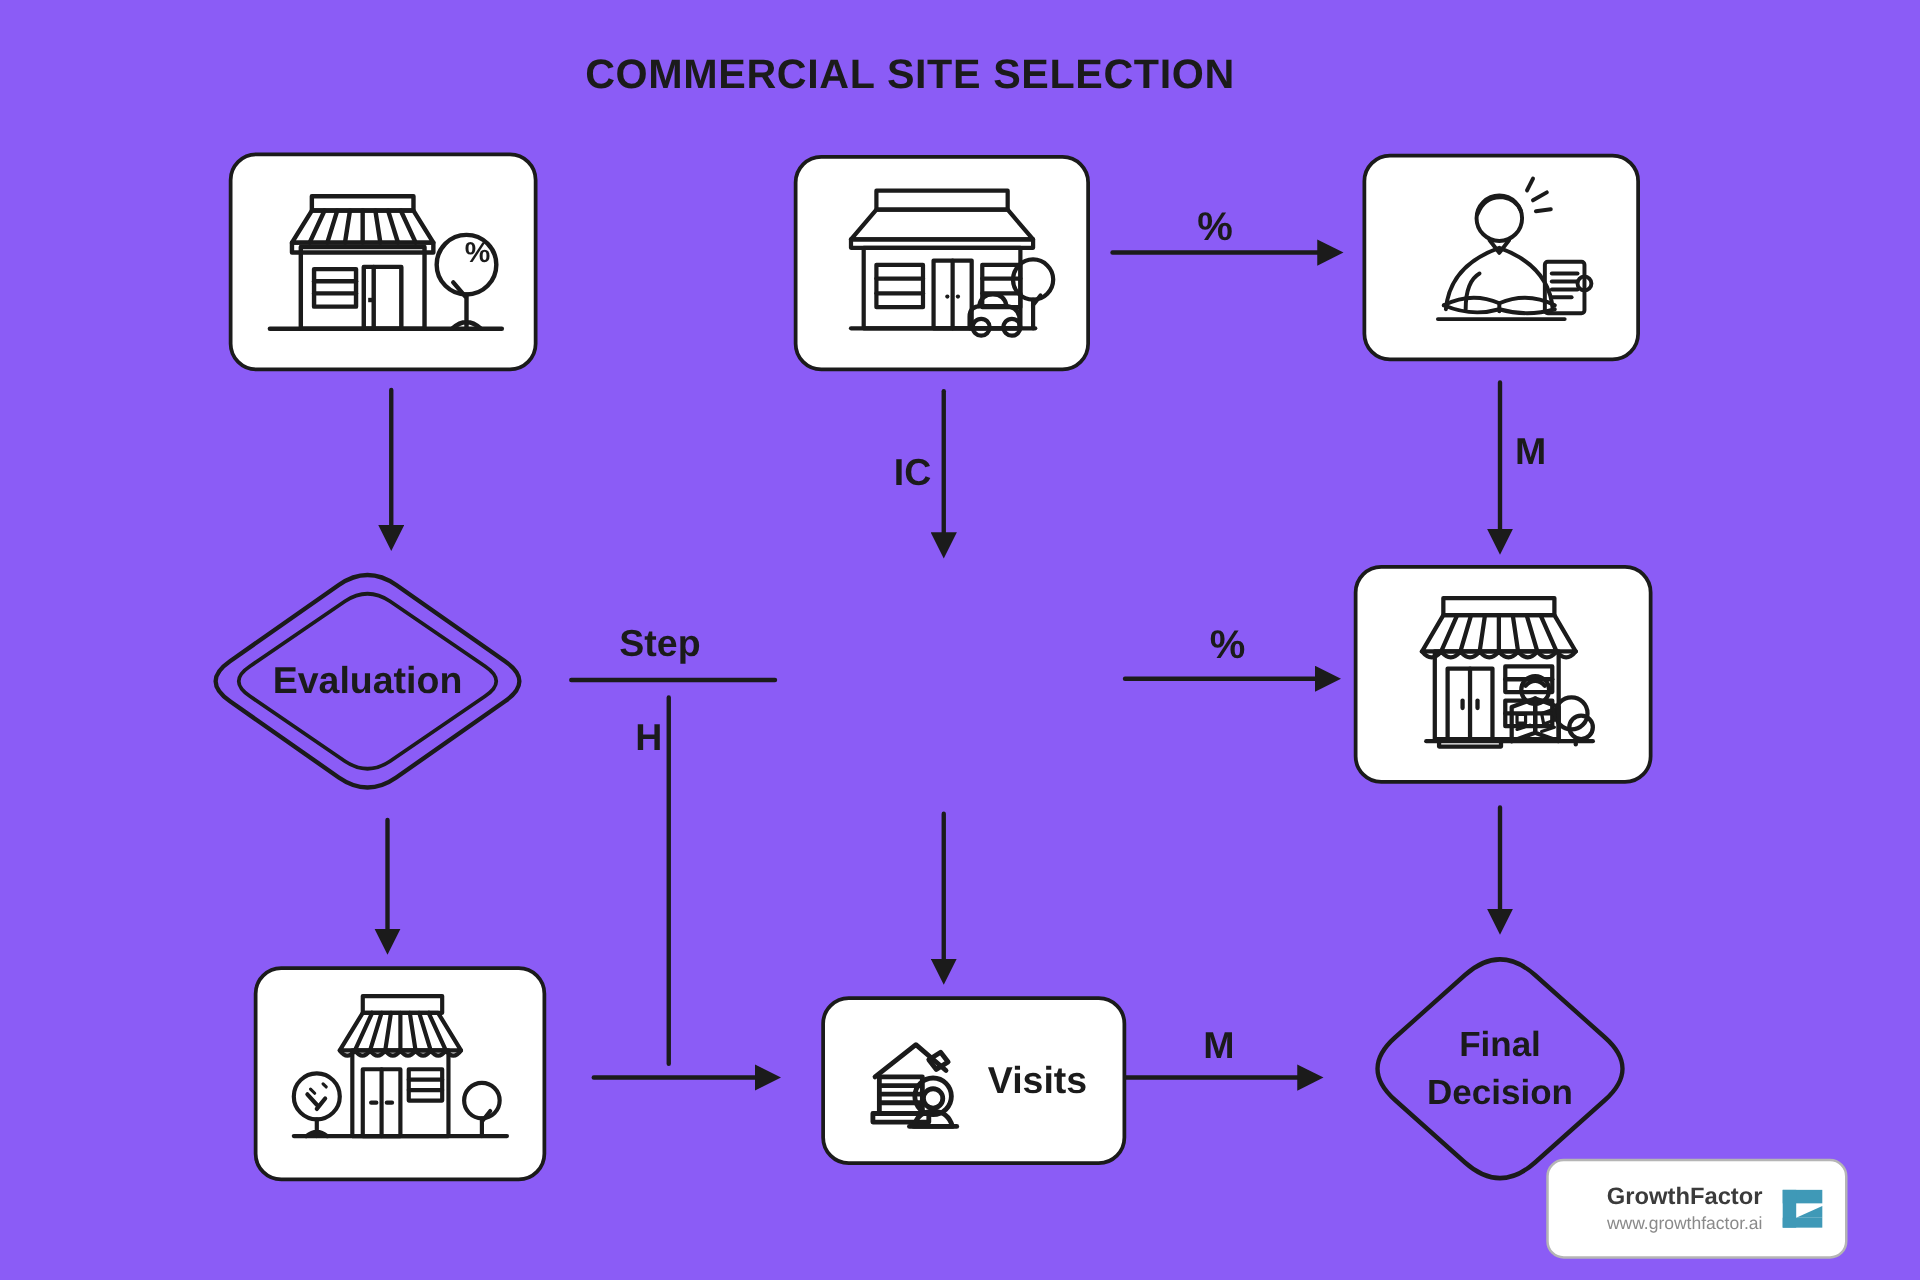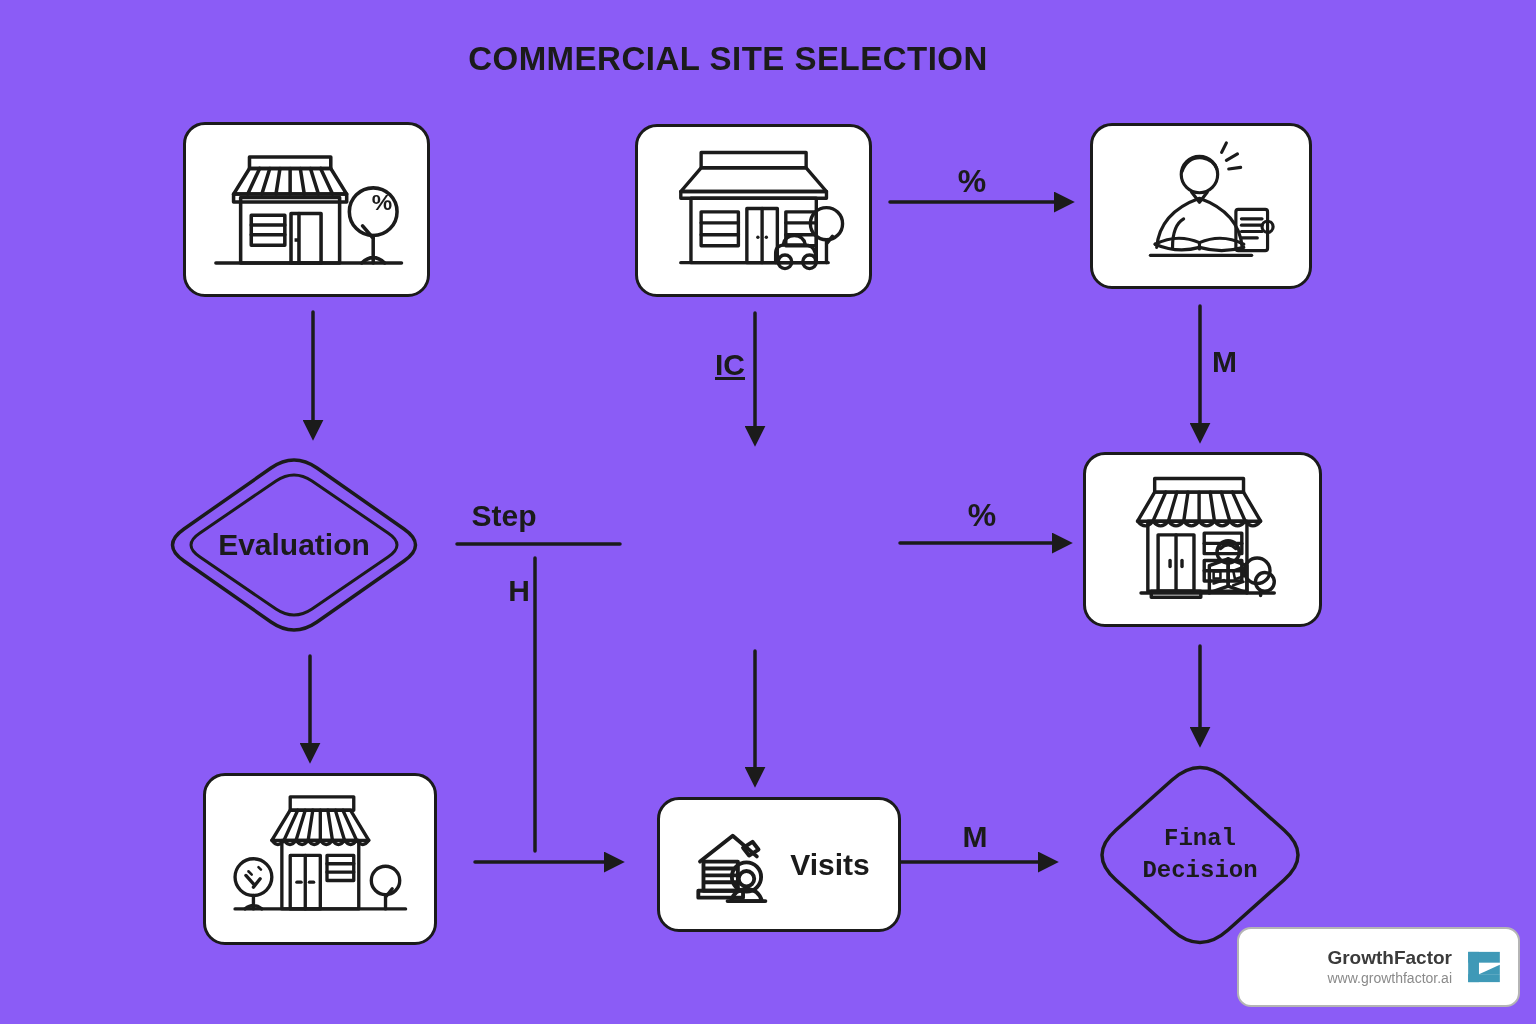--- a/index.html
+++ b/index.html
@@ -26,21 +26,21 @@
   .edge-label{position:absolute;font-weight:700;font-size:30px;color:#1b1b1b;}
   .center{text-align:center;} .right{text-align:right;}
   .visits-box{
     position:absolute;left:633px;top:797px;width:244px;height:135px;
     border:3.5px solid #1b1b1b;border-radius:22px;background:#fff;box-sizing:border-box;
     display:flex;align-items:center;justify-content:center;gap:16px;margin-left:24px;
   }
   .visits-box svg{width:86px;height:86px;flex:0 0 auto;}
   .visits-label{font-size:30px;font-weight:700;}
   .badge{
-    position:absolute;left:1237px;top:927px;width:283px;height:80px;box-sizing:border-box;
+    position:absolute;left:1237px;top:927px;width:241px;height:80px;box-sizing:border-box;
     background:#fff;border:2.5px solid #b5b5b5;border-radius:14px;
     display:flex;align-items:center;justify-content:flex-end;gap:14px;padding-right:16px;
   }
   .badge-text{text-align:right;line-height:1.25;}
   .badge-name{font-size:19px;font-weight:700;color:#3b3b3b;}
   .badge-url{font-size:14px;color:#8a8a8a;}
   .badge-mark{width:36px;height:36px;flex:0 0 auto;}
   .layer{position:absolute;left:0;top:0;width:1536px;height:1024px;}
   svg line, svg path.ln, svg rect.ln, svg circle.ln{
     stroke:#1b1b1b;fill:none;stroke-linecap:round;stroke-linejoin:round;
@@ -233,21 +233,21 @@
       <path class="ln" stroke-width="3" d="M125,39 Q143,27 161,39 L237,91 Q255,103 237,115 L161,167 Q143,179 125,167 L49,115 Q31,103 49,91 Z"></path>
     </svg>
     <div class="dlabel">Evaluation</div>
   </div>
 
 
   <div class="diamond" style="left:1085px;top:752px;width:230px;height:206px;">
     <svg viewBox="0 0 230 206">
       <path class="ln" stroke-width="3.5" d="M87,28 Q115,3 143,28 L199,78 Q227,103 199,128 L143,178 Q115,203 87,178 L31,128 Q3,103 31,78 Z" fill="#fff"></path>
     </svg>
-    <div class="dlabel" style="font-size:24px;font-family:Liberation Mono, monospace;">
+    <div class="dlabel" style="font-size:28px;">
       <span>Final</span>
       <span>Decision</span>
     </div>
   </div>
 
   <div class="visits-box">
     <svg viewBox="0 0 100 100">
       <g stroke-width="4.5">
         <path class="ln" d="M14,46 L52,16 L80,40"></path>
         <path class="ln" d="M64,30 L75,23 L82,32 L71,39 Z" fill="#fff"></path>
@@ -259,23 +259,23 @@
         <circle class="ln" cx="68" cy="64" r="17" fill="#fff"></circle>
         <circle class="ln" cx="68" cy="66" r="9" fill="#fff"></circle>
         <path class="ln" d="M50,92 Q54,78 68,78 Q82,78 86,92 Z" fill="#fff"></path>
         <line x1="46" y1="92" x2="90" y2="92"></line>
       </g>
     </svg>
     <div class="visits-label">Visits</div>
   </div>
 
   <div class="edge-label center" style="left:940px;top:163px;width:64px;font-size:32px;">%</div>
-  <div class="edge-label right" style="left:683px;top:348px;width:62px;text-decoration:underline;">IC</div>
+  <div class="edge-label right" style="left:683px;top:362px;width:62px;">IC</div>
   <div class="edge-label" style="left:1212px;top:345px;width:60px;">M</div>
-  <div class="edge-label center" style="left:439px;top:499px;width:130px;">Step</div>
+  <div class="edge-label center" style="left:463px;top:499px;width:130px;">Step</div>
   <div class="edge-label center" style="left:499px;top:574px;width:40px;">H</div>
   <div class="edge-label center" style="left:950px;top:497px;width:64px;font-size:32px;">%</div>
   <div class="edge-label center" style="left:943px;top:820px;width:64px;">M</div>
 
   <div class="badge">
     <div class="badge-text">
       <div class="badge-name">GrowthFactor</div>
       <div class="badge-url">www.growthfactor.ai</div>
     </div>
     <svg class="badge-mark" viewBox="0 0 100 100">

